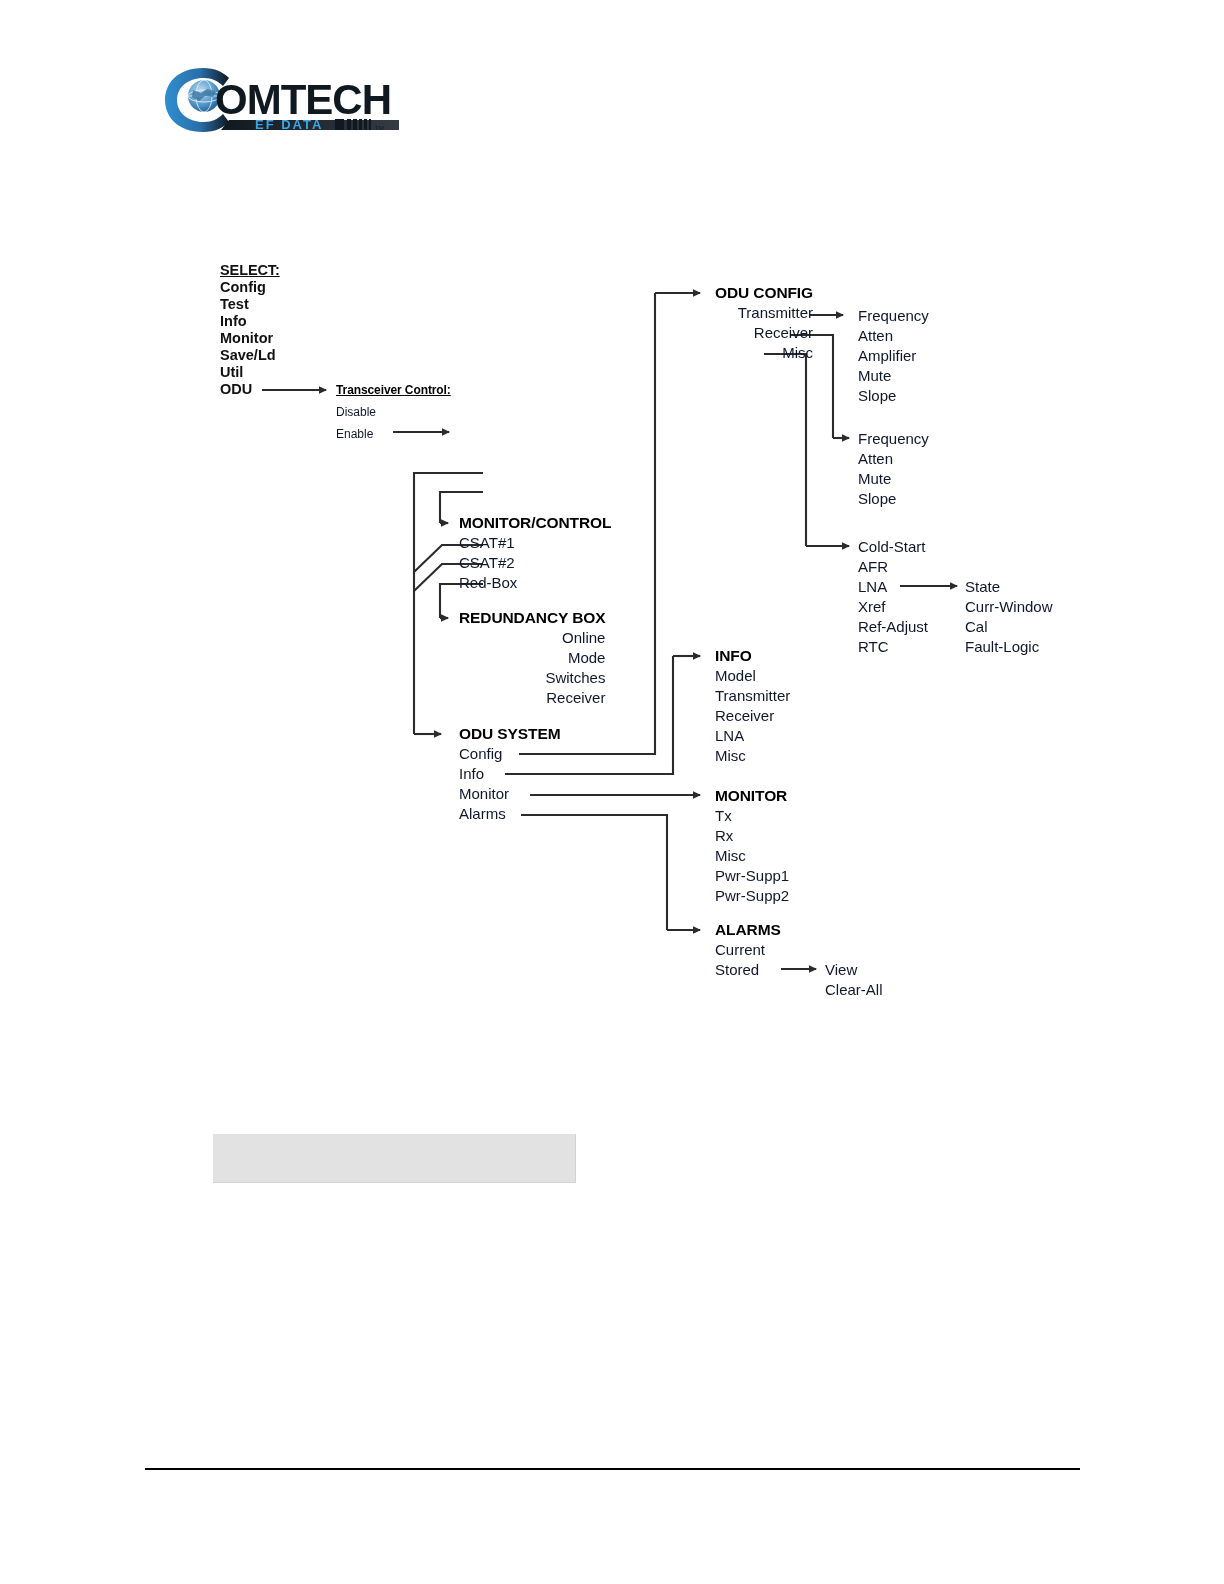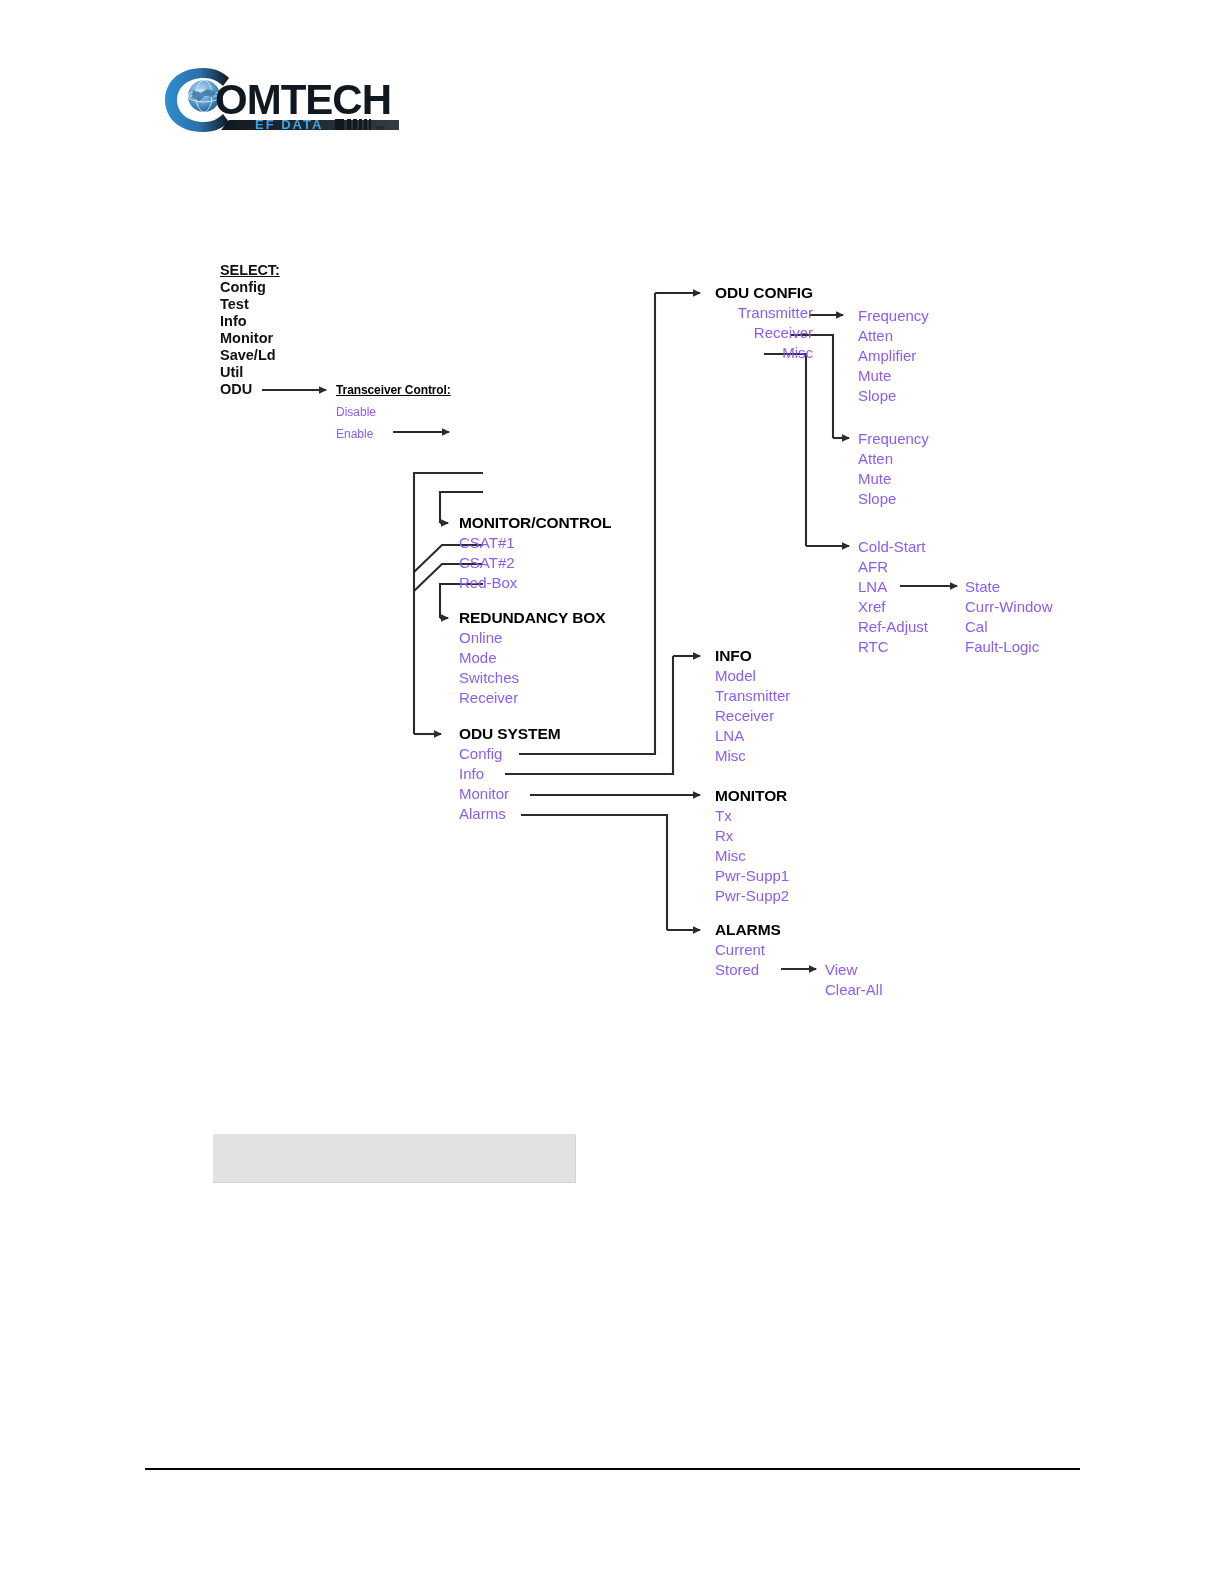--- a/index.html
+++ b/index.html
@@ -52,21 +52,21 @@
     font-weight: bold;
     font-size: 15.5px;
     line-height: 20px;
     color: #000;
     letter-spacing: -0.1px;
   }
   .hdr.ul { text-decoration: underline; }
   .item {
     font-size: 15px;
     line-height: 20px;
-    color: #8b5cf6;
+    color: #0f172a;
   }
   
   .menu .hdr {
     font-weight: bold;
     font-size: 14.5px;
     line-height: 17px;
     text-decoration: underline;
     color: #111;
   }
   .menu .item {
@@ -223,21 +223,21 @@
   </div>
 
 
   <div class="node" style="left:459px; top:513px;">
     <div class="hdr">MONITOR/CONTROL</div>
     <div class="item">CSAT#1</div>
     <div class="item">CSAT#2</div>
     <div class="item">Red-Box</div>
   </div>
 
-  <div class="node" style="left:459px; top:608px;">
+  <div class="node" style="left:459px; top:608px;text-align:right;">
     <div class="hdr">REDUNDANCY BOX</div>
     <div class="item">Online</div>
     <div class="item">Mode</div>
     <div class="item">Switches</div>
     <div class="item">Receiver</div>
   </div>
 
   <div class="node" style="left:459px; top:724px;">
     <div class="hdr">ODU SYSTEM</div>
     <div class="item">Config</div>

